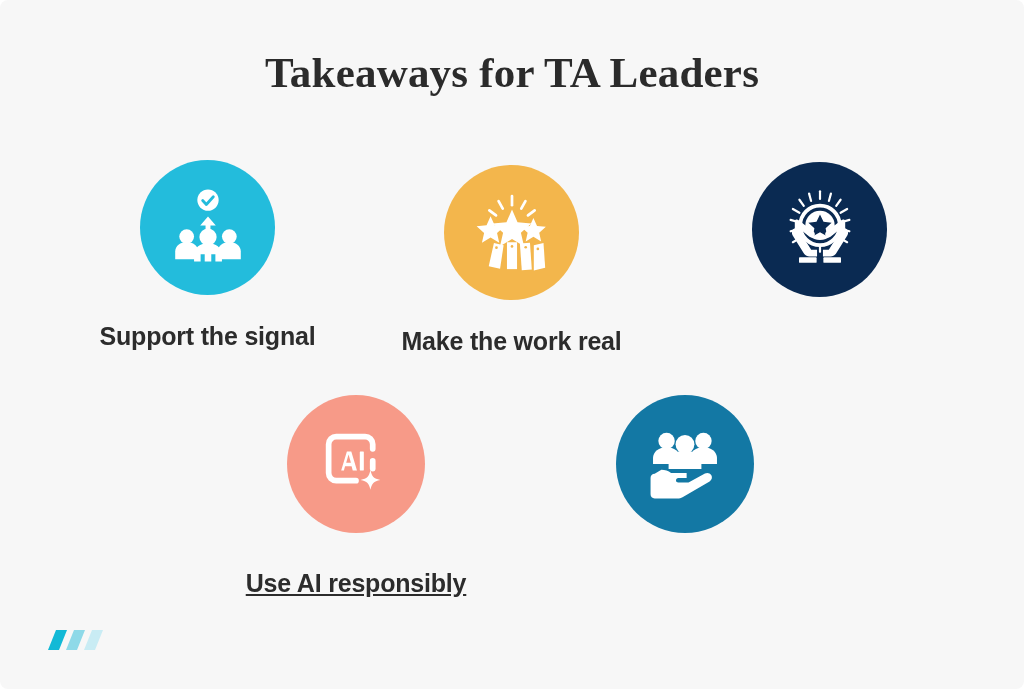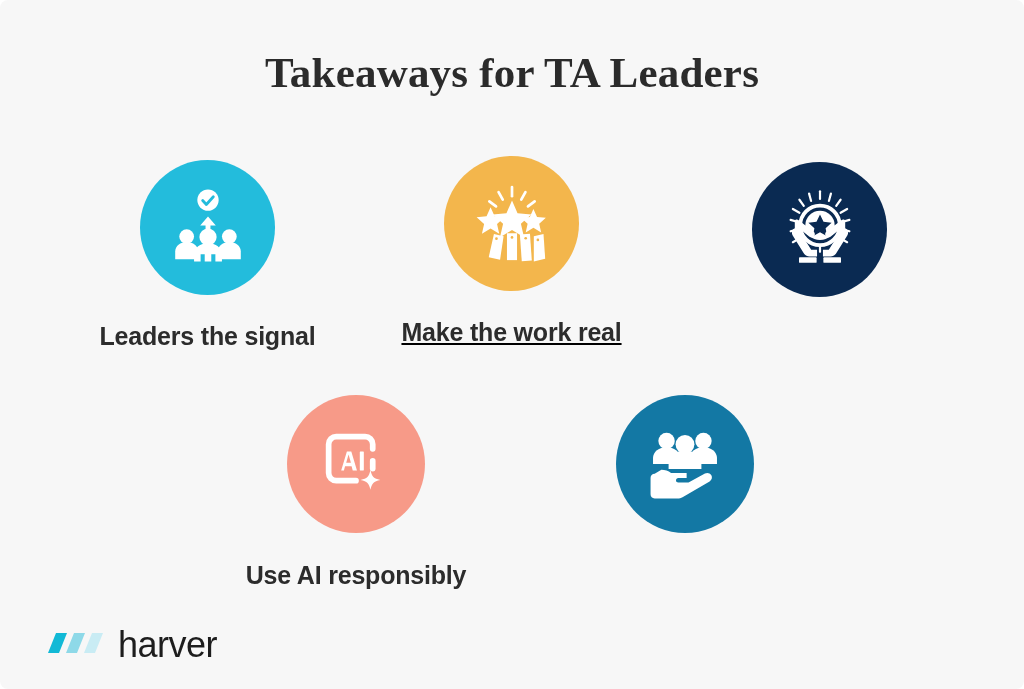--- a/index.html
+++ b/index.html
@@ -64,25 +64,25 @@
     white-space: nowrap;
     text-align: center;
   }
 
   
   .row1 .icon-circle { width: 135px; height: 135px; }
   .row1 .item-label  { margin-top: 27px; }
 
   
   .row2 .icon-circle { width: 138px; height: 138px; }
-  .row2 .item-label  { margin-top: 28px; }
+  .row2 .item-label  { margin-top: 36px; text-decoration: underline; }
 
   
   .item-1 { left: 140px;  top: 160px; }
-  .item-2 { left: 444px;  top: 156px; text-decoration: underline; }
+  .item-2 { left: 444px;  top: 165px; }
   .item-3 { left: 752px;  top: 162px; }
   
   .item-4 { left: 287px;  top: 395px; }
   .item-5 { left: 616px;  top: 395px; }
 
   .item-1 .icon-circle,
   .item-2 .icon-circle,
   .item-3 .icon-circle { margin: 0 auto; }
 
   
@@ -133,21 +133,21 @@
           <path d="M10 88 v-9.5 c0-6.6 6.2-11.5 14-11.5 s14 4.9 14 11.5 V88 Z"></path>
 
           <circle cx="76" cy="60.5" r="9"></circle>
           <path d="M62 88 v-9.5 c0-6.6 6.2-11.5 14-11.5 s14 4.9 14 11.5 V88 Z"></path>
 
           <circle cx="50" cy="61" r="10.5"></circle>
           <path d="M33 91 v-9.5 c0-7.3 7.6-13 17-13 s17 5.7 17 13 V91 h-8 v-9 h-5 v9 h-8 v-9 h-5 v9 Z"></path>
         </g>
       </svg>
     </div>
-    <div class="item-label">Leaders the signal</div>
+    <div class="item-label">Support the signal</div>
   </div>
 
   <div class="item row1 item-2">
     <div class="icon-circle" style="background:#f3b64c">
       <svg width="84" height="84" viewBox="0 0 100 100" aria-hidden="true">
         <g fill="#ffffff">
 
           <g stroke="#ffffff" stroke-width="3.2" stroke-linecap="round">
             <line x1="50" y1="6" x2="50" y2="17"></line>
             <line x1="34" y1="12" x2="39" y2="21"></line>
@@ -257,16 +257,15 @@
   </div>
 
   <div class="logo">
     <span class="logo-mark">
       <svg width="56" height="26" viewBox="0 0 56 26" aria-hidden="true">
         <path d="M8 3 h11 l-8 20 H0 Z" fill="#12b9d6"></path>
         <path d="M26 3 h11 l-8 20 H18 Z" fill="#8ed9e8"></path>
         <path d="M44 3 h11 l-8 20 H36 Z" fill="#c9ecf4"></path>
       </svg>
     </span>
-    <span class="logo-word">harver</span>
   </div>
 
 </div>
 
 </body></html>

